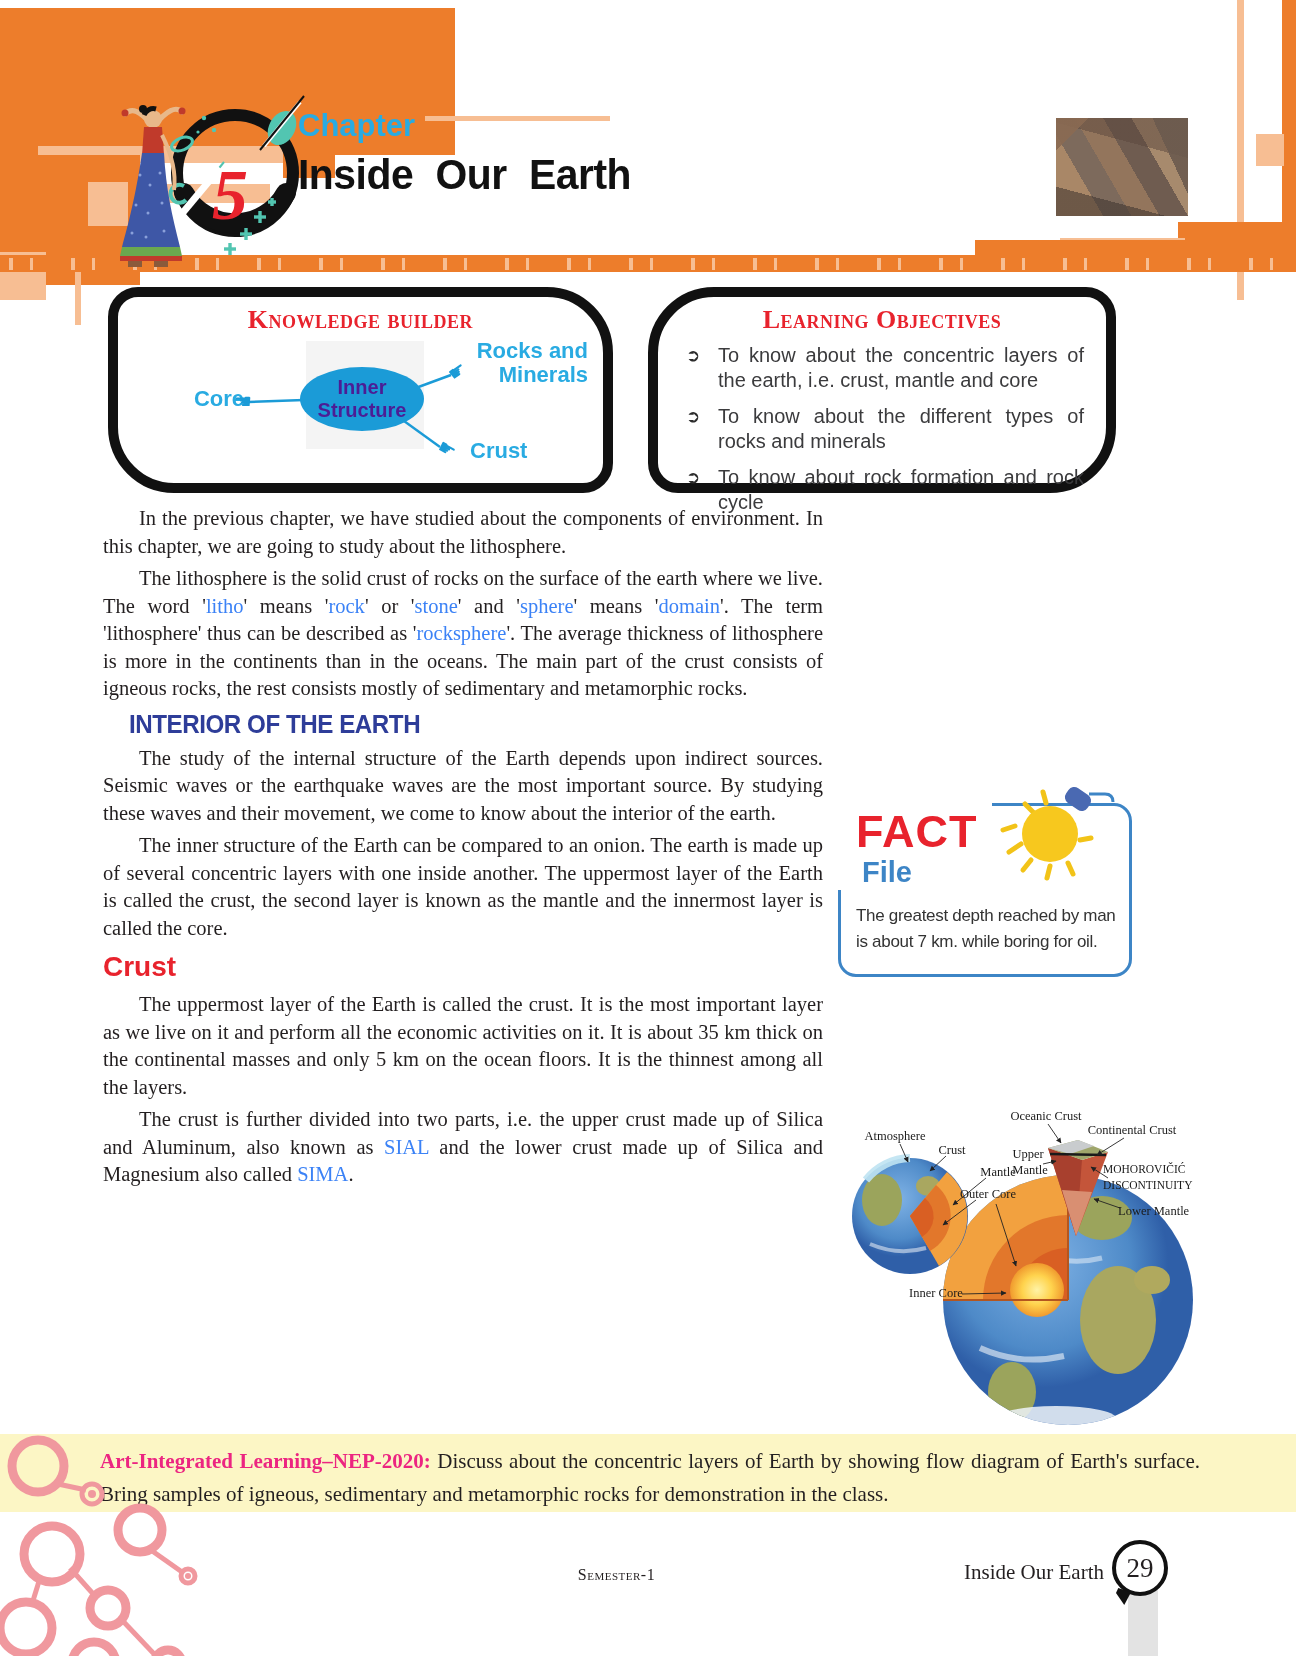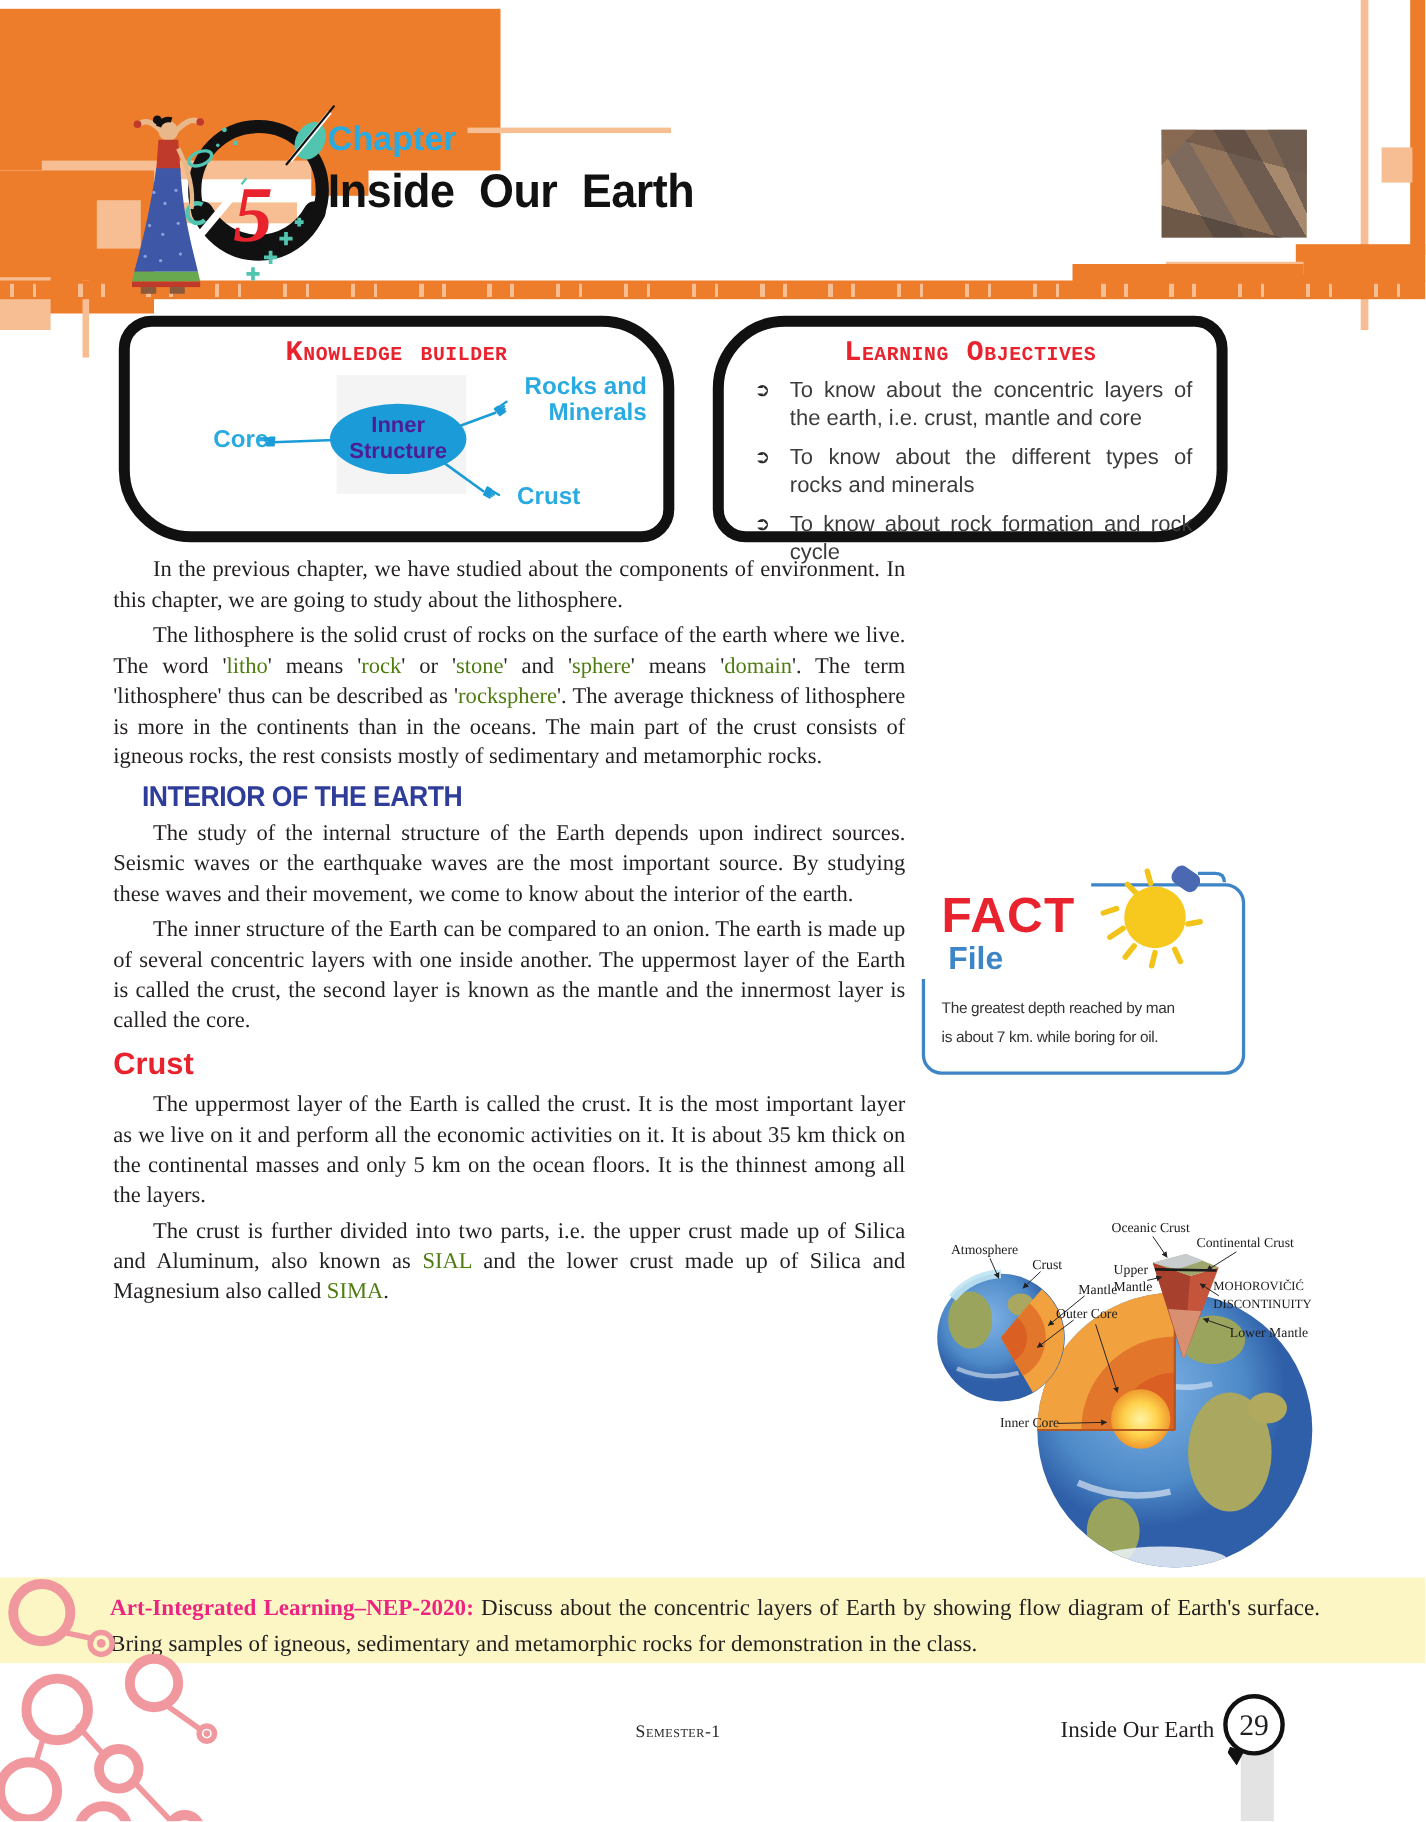--- a/index.html
+++ b/index.html
@@ -18,42 +18,42 @@
       word-spacing:12px;letter-spacing:-0.5px;transform:scaleX(.95);transform-origin:left;}
   .rock{border:0;background:
      linear-gradient(135deg,rgba(138,106,82,.9) 0 14%,rgba(0,0,0,0) 14%),
      linear-gradient(245deg,rgba(107,90,78,.9) 0 20%,rgba(0,0,0,0) 20%),
      linear-gradient(15deg,rgba(60,50,45,.55) 0 22%,rgba(0,0,0,0) 22% 70%,rgba(90,70,60,.5) 70%),
      linear-gradient(60deg,#a98767 0 25%,#7d6a5c 25% 40%,#93755c 40% 55%,#6f5c50 55% 70%,#a78a6d 70%);}
   
   .bigbox{position:absolute;border:10px solid #111;background:#fff;}
   .kb{border-radius:30px 66px 30px 66px;}
   .lo{border-radius:66px 30px 66px 30px;}
-  .boxtitle{font-family:Liberation Mono, monospace;font-weight:bold;font-variant:small-caps;
+  .boxtitle{font-family:Liberation Serif, serif;font-weight:bold;font-variant:small-caps;
       color:#E8232D;font-size:26px;text-align:center;letter-spacing:.5px;}
   .kb-node{font-family:"Liberation Sans",sans-serif;font-weight:bold;color:#29ABE2;font-size:22px;line-height:24px;}
   .hand{font-family:"DejaVu Sans",sans-serif;color:#1B9BD7;font-size:20px;display:inline-block;}
   .ellipse{position:absolute;background:#1B9BD7;border-radius:50%;color:#4c1d95;
       font-family:"Liberation Sans",sans-serif;font-weight:bold;font-size:20px;line-height:23px;
       display:flex;align-items:center;justify-content:center;text-align:center;}
   .lo-item{position:relative;font-family:"Liberation Sans",sans-serif;font-size:20px;color:#3b3b3d;
       line-height:25px;text-align:justify;margin:0 0 11px 34px;}
   .lo-bullet{position:absolute;left:-32px;top:0;font-family:"DejaVu Sans",sans-serif;font-size:17px;color:#2b2b2b;}
   
   .bodycol p{margin:0 0 5px 0;font-size:20.5px;line-height:27.5px;text-align:justify;text-indent:36px;}
-  .mag{color:#4d7c0f;}
+  .mag{color:#3b82f6;}
   .h-interior{font-family:"Liberation Sans",sans-serif;font-weight:bold;color:#2E3D99;font-size:26px;
       margin:6px 0 5px 26px;letter-spacing:-0.5px;transform:scaleX(.93);transform-origin:left;}
   .h-crust{font-family:"Liberation Sans",sans-serif;font-weight:bold;color:#E8232D;font-size:28px;margin:9px 0 8px 0;}
   
   .fact-border{position:absolute;left:838px;top:803px;width:288px;height:168px;border:3px solid #3D85C6;border-radius:18px;}
   .fact-cover{position:absolute;left:830px;top:794px;width:162px;height:96px;background:#fff;}
   .fact-word{font-family:"Liberation Sans",sans-serif;font-weight:bold;font-size:45px;color:#E8232D;letter-spacing:1px;}
   .file-word{font-family:"Liberation Sans",sans-serif;font-weight:bold;font-size:29px;color:#3D85C6;}
-  .fact-text{font-family:"Liberation Sans",sans-serif;font-size:14px;color:#333;line-height:26px;letter-spacing:-0.3px;}
+  .fact-text{font-family:"Liberation Sans",sans-serif;font-size:17px;color:#333;line-height:26px;letter-spacing:-0.3px;}
   
   .artbox{position:absolute;left:0;top:1434px;width:1296px;height:78px;background:#FCF6C5;}
   .arttext{position:absolute;left:100px;right:96px;top:11px;font-size:21px;line-height:33px;text-align:justify;}
   .artlabel{color:#EC2581;font-weight:bold;}
   
   .foot-sem{font-variant:small-caps;font-size:16px;letter-spacing:.5px;}
   .foot-title{font-size:21px;}
   .badge{position:absolute;left:1112px;top:1540px;width:48px;height:48px;border:4px solid #111;border-radius:50%;
      background:#fff;display:flex;align-items:center;justify-content:center;font-size:27px;z-index:3;}
   .badge::after{content:"";position:absolute;left:0px;bottom:-13px;width:15px;height:17px;background:#111;

